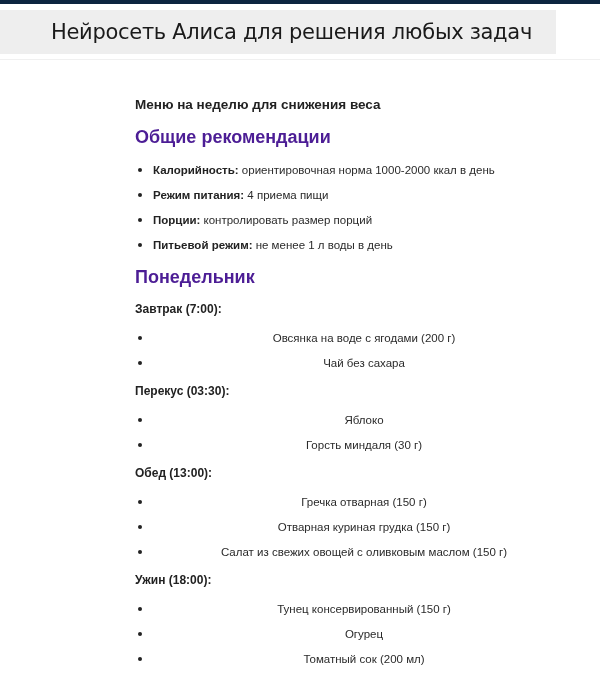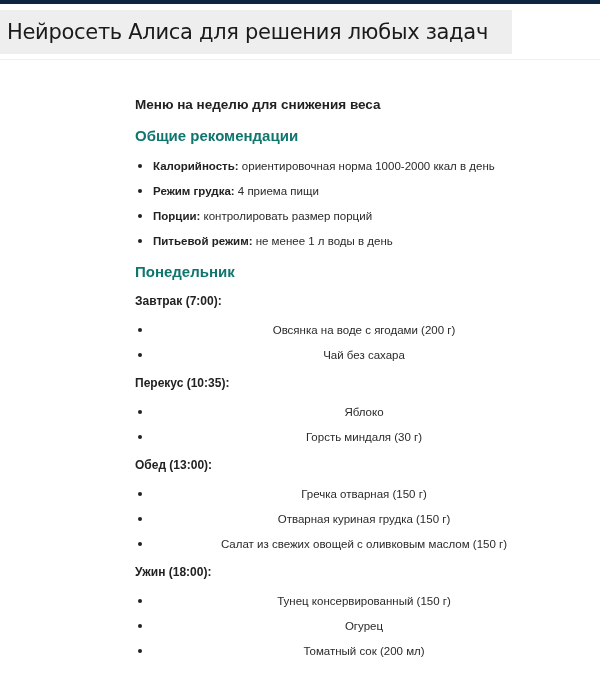--- a/index.html
+++ b/index.html
@@ -10,40 +10,40 @@
     color: #222;
     position: relative;
   }
   .topstrip {
     position: absolute; left: 0; top: 0; width: 600px; height: 4px;
     background: #0d2540;
   }
   .header {
     position: absolute; left: 0; top: 10px; width: 512px; height: 44px;
     background: #eeeeee;
-    display: flex; align-items: center;
+    display: flex; align-items: center; padding-left: 44px;
   }
   .header .title {
     margin-left: 7px;
     font-family: "DejaVu Sans", sans-serif;
     font-size: 21px; color: #1a1a1a; letter-spacing: -0.3px;
   }
   .divider {
     position: absolute; left: 0; top: 59px; width: 600px; height: 1px;
     background: #f0f0f0;
   }
   .content {
     position: absolute; left: 135px; top: 97px; width: 440px;
     font-size: 11.5px; color: #2a2a2a;
   }
   h1.doc-title {
     font-size: 13.5px; font-weight: bold; margin: 0 0 15px 0; color: #222;
   }
   h2.section {
-    font-size: 15px; font-weight: bold; margin: 0 0 14px 0; color: #0f766e;
+    font-size: 18px; font-weight: bold; margin: 0 0 14px 0; color: #4c1d95;
   }
   .meal {
     font-size: 12px; font-weight: bold; margin: 0 0 14px 0; color: #222;
   }
   ul {
     list-style: none; margin: 0; padding: 0;
   }
   ul li {
     position: relative; padding-left: 18px; margin-bottom: 0;
     height: 25px; line-height: 16px;
@@ -64,34 +64,34 @@
   <span class="title">Нейросеть Алиса для решения любых задач</span>
 </div>
 <div class="divider"></div>
 
 <div class="content">
   <h1 class="doc-title">Меню на неделю для снижения веса</h1>
 
   <h2 class="section">Общие рекомендации</h2>
   <ul class="recs">
     <li><b>Калорийность:</b><span> ориентировочная норма 1000-2000 ккал в день</span></li>
-    <li><b>Режим грудка:</b><span> 4 приема пищи</span></li>
+    <li><b>Режим питания:</b><span> 4 приема пищи</span></li>
     <li><b>Порции:</b><span> контролировать размер порций</span></li>
     <li><b>Питьевой режим:</b><span> не менее 1 л воды в день</span></li>
   </ul>
 
   <h2 class="section">Понедельник</h2>
 
   <div class="meal">Завтрак (7:00):</div>
   <ul class="meal-list">
     <li>Овсянка на воде с ягодами (200 г)</li>
     <li>Чай без сахара</li>
   </ul>
 
-  <div class="meal">Перекус (10:35):</div>
+  <div class="meal">Перекус (03:30):</div>
   <ul class="meal-list">
     <li>Яблоко</li>
     <li>Горсть миндаля (30 г)</li>
   </ul>
 
   <div class="meal">Обед (13:00):</div>
   <ul class="meal-list">
     <li>Гречка отварная (150 г)</li>
     <li>Отварная куриная грудка (150 г)</li>
     <li>Салат из свежих овощей с оливковым маслом (150 г)</li>

